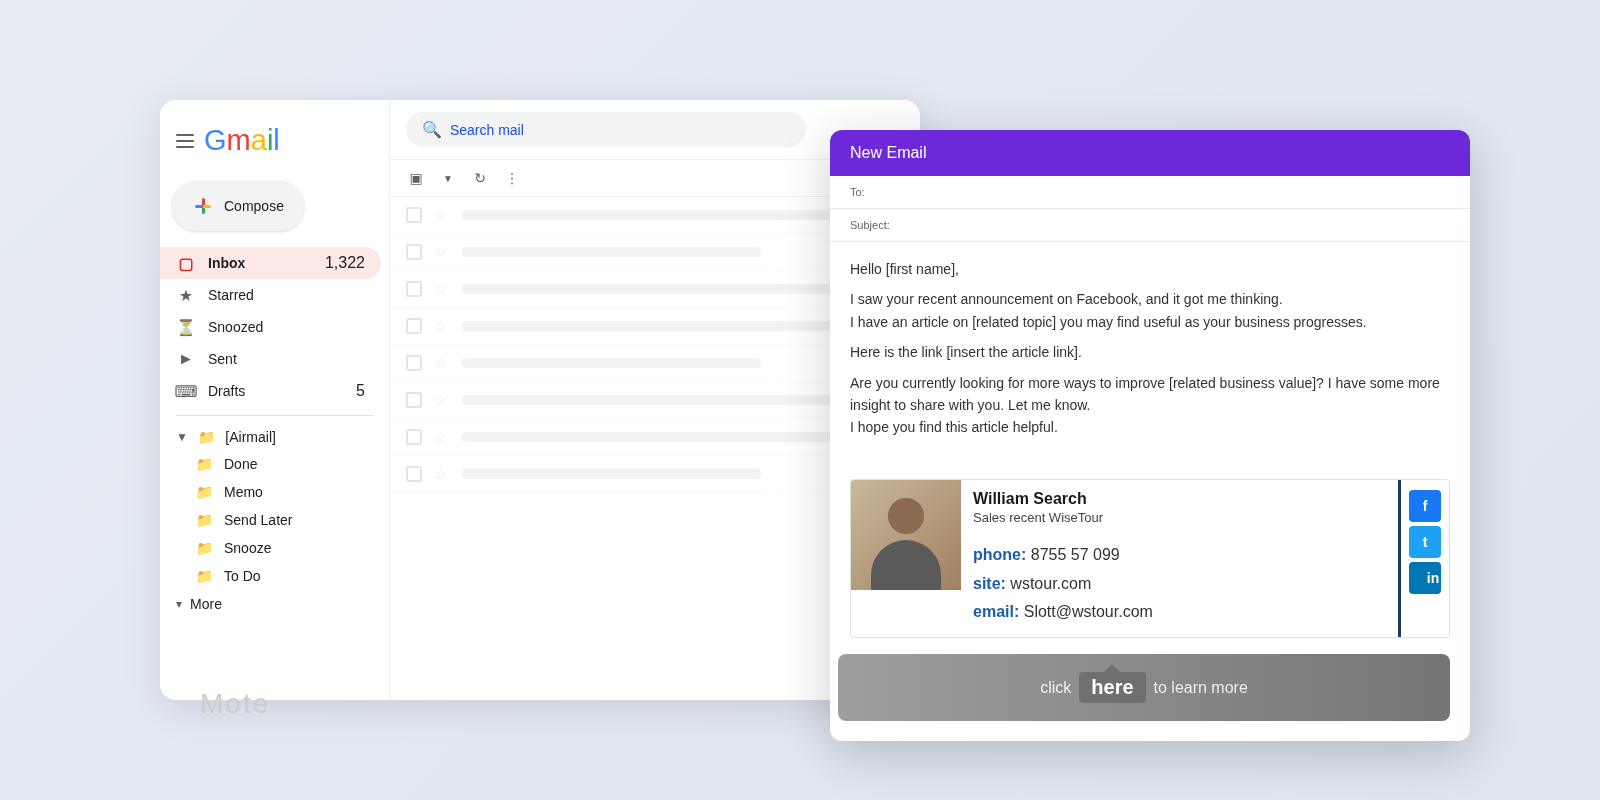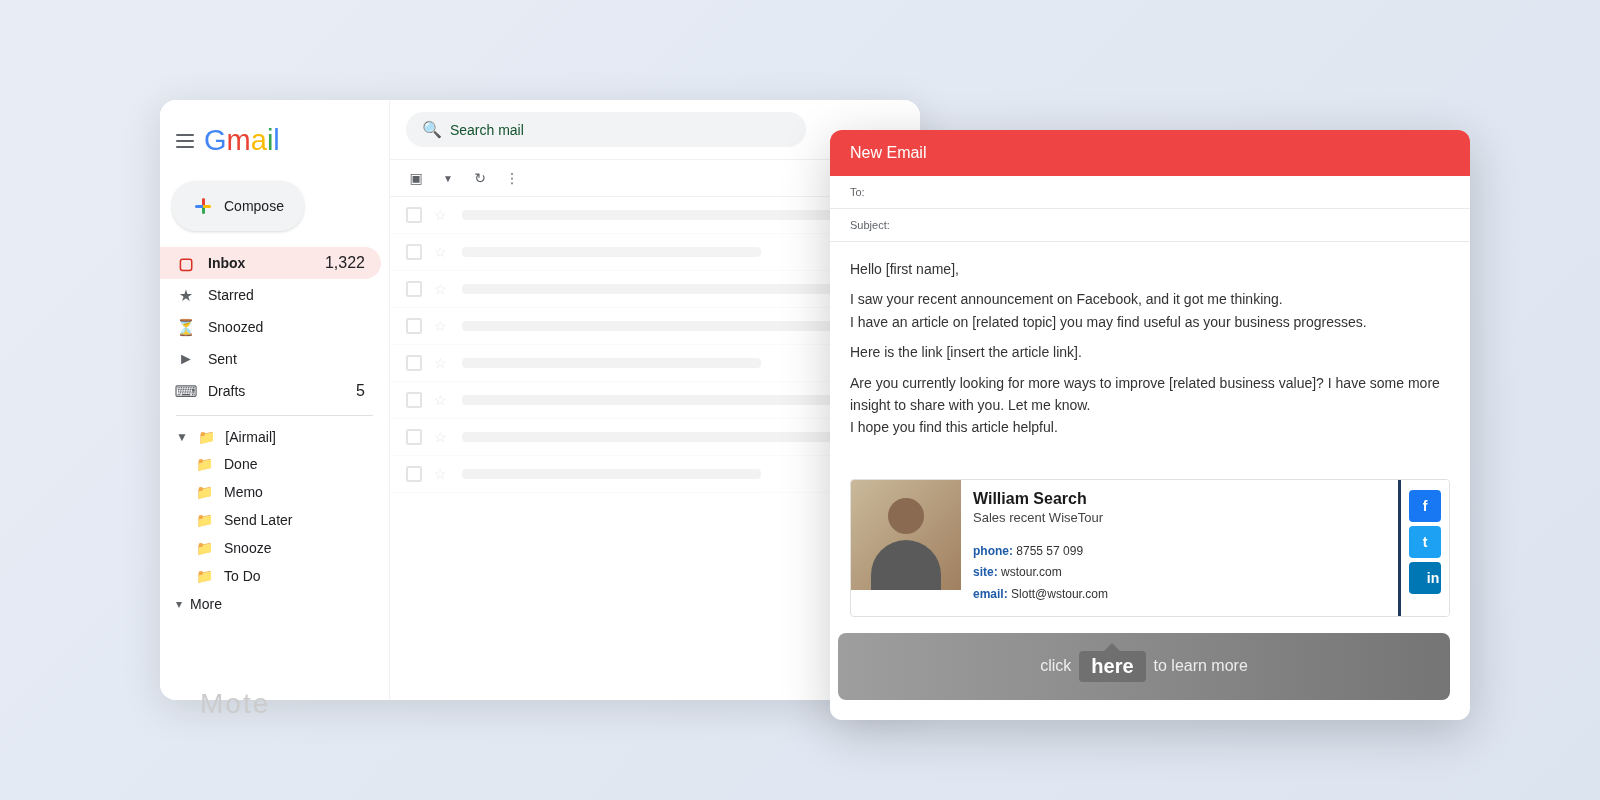--- a/index.html
+++ b/index.html
@@ -228,21 +228,21 @@
       max-width: 400px;
     }
 
     .search-icon-svg {
       color: #5f6368;
       font-size: 16px;
     }
 
     .search-input-fake {
       font-size: 14px;
-      color: #14532d;
+      color: #1d4ed8;
       flex: 1;
     }
 
     .email-toolbar {
       display: flex;
       align-items: center;
       padding: 8px 16px;
       gap: 12px;
       border-bottom: 1px solid #f0f0f0;
     }
@@ -303,21 +303,21 @@
       right: 30px;
       top: 70px;
       width: 640px;
       background: #fff;
       border-radius: 12px;
       box-shadow: 0 12px 50px rgba(0,0,0,0.2);
       overflow: hidden;
     }
 
     .compose-header {
-      background: #ef4444;
+      background: #6d28d9;
       padding: 14px 20px;
       display: flex;
       align-items: center;
     }
 
     .compose-title {
       font-size: 16px;
       color: #fff;
       font-weight: 500;
     }
@@ -408,21 +408,21 @@
       margin-bottom: 2px;
     }
 
     .sig-title {
       font-size: 13px;
       color: #444;
       margin-bottom: 8px;
     }
 
     .sig-contact {
-      font-size: 12px;
+      font-size: 16px;
       color: #333;
       line-height: 1.8;
       margin-top: 16px;
     }
 
     .sig-contact span.label {
       color: #1e5ba8;
       font-weight: 600;
     }
 

